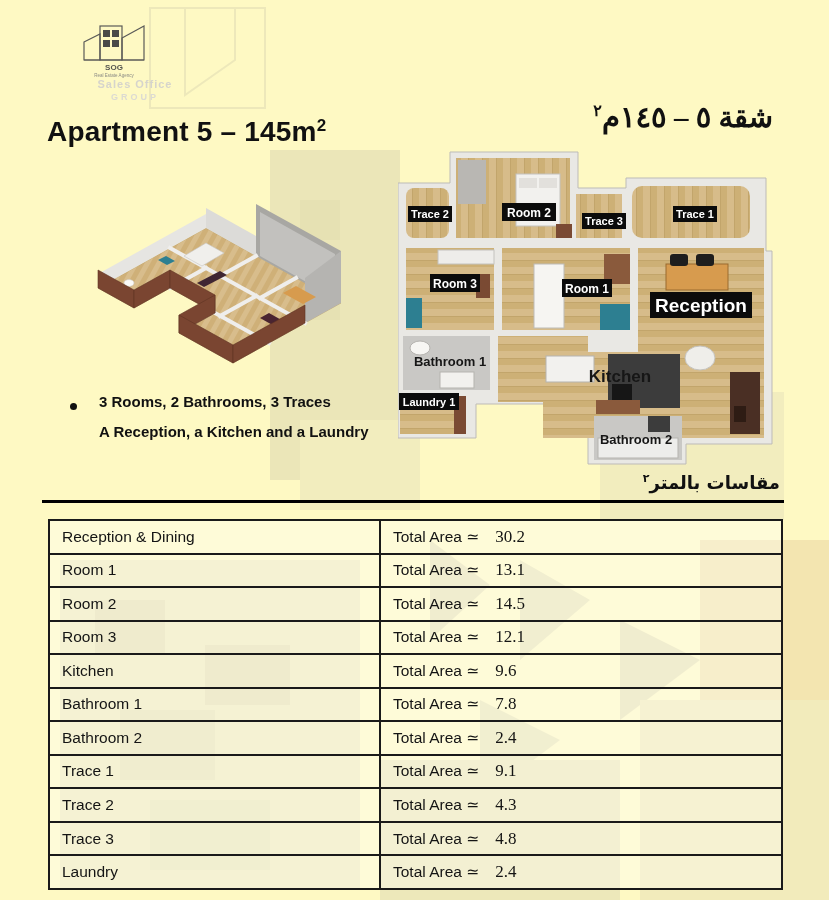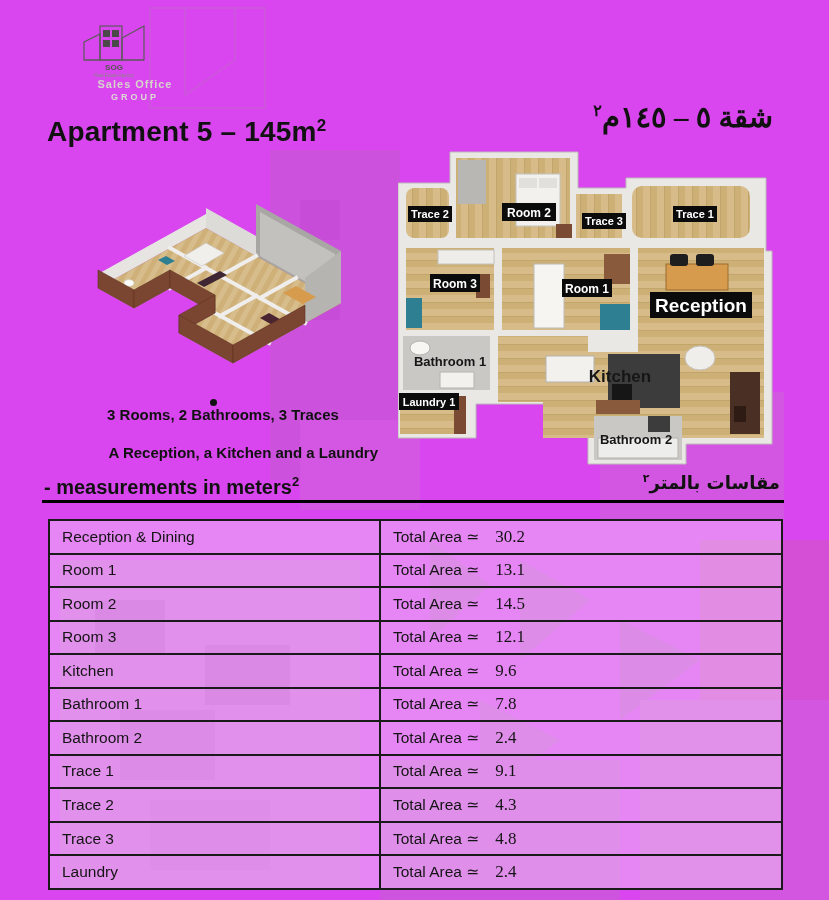--- a/index.html
+++ b/index.html
@@ -1,39 +1,39 @@
 <!DOCTYPE html>
 <html><head>
 <meta charset="utf-8">
 <style>
   html,body{margin:0;padding:0;}
   body{background:#ffffff;font-family:"Liberation Sans",sans-serif;color:#111;}
-  .page{position:relative;width:829px;height:900px;background:#d946ef;overflow:hidden;}
+  .page{position:relative;width:829px;height:900px;background:#fef9c3;overflow:hidden;}
 
   
   .watermark{position:absolute;left:0;top:0;width:829px;height:900px;pointer-events:none;}
 
   
   .logo{position:absolute;left:60px;top:8px;width:150px;height:95px;}
 
   
   .title-en{position:absolute;left:47px;top:116px;font-size:28px;font-weight:bold;letter-spacing:.2px;}
   .title-en sup{font-size:17px;}
   .title-ar{position:absolute;right:56px;top:100px;font-size:29px;font-weight:bold;direction:rtl;font-family:Liberation Serif, serif;}
   .title-ar sup{font-size:16px;}
 
   
   .plan-left{position:absolute;left:60px;top:158px;width:292px;height:232px;}
   .plan-right{position:absolute;left:398px;top:148px;width:385px;height:318px;}
 
   
   .features{position:absolute;left:68px;top:393px;width:310px;font-size:15px;font-weight:bold;}
-  .feat-row{display:flex;align-items:center;margin-bottom:21px;flex-direction:column;}
+  .feat-row{display:flex;align-items:flex-end;margin-bottom:13px;}
   .dot{width:7px;height:7px;border-radius:50%;background:#111;margin:6px 22px 0 2px;flex:0 0 auto;}
-  .feat-indent{margin-left:31px;text-align:right;}
+  .feat-indent{margin-left:31px;}
 
   
   .meas-head-en{position:absolute;left:44px;top:474px;font-size:20px;font-weight:bold;}
   .meas-head-en sup{font-size:13px;}
   .meas-head-ar{position:absolute;right:49px;top:472px;font-size:18px;font-weight:bold;direction:rtl;font-family:"DejaVu Sans","Liberation Sans",sans-serif;text-align:center;}
   .meas-head-ar sup{font-size:11px;}
   .rule{position:absolute;left:42px;top:500px;width:742px;height:3px;background:#000;}
 
   
   table.meas{position:absolute;left:48px;top:519px;width:735px;height:371px;border-collapse:collapse;table-layout:fixed;}
@@ -224,21 +224,20 @@
   </svg>
 
   <div class="features">
     <div class="feat-row">
       <span class="dot"></span>
       <span>3 Rooms, 2 Bathrooms, 3 Traces</span>
     </div>
     <div class="feat-indent">A Reception, a Kitchen and a Laundry</div>
   </div>
 
-  <div class="meas-head-en"><span>-  measurements in meters</span><sup>2</sup></div>
   <div class="meas-head-ar"><span>مقاسات بالمتر</span><sup>٢</sup></div>
   <div class="rule"></div>
 
   <table class="meas">
     <tbody>
       <tr>
         <td class="c-room">Reception &amp; Dining</td>
         <td><span class="area-prefix">Total Area ≃</span><span class="area-val">30.2</span></td>
       </tr>
       <tr>

